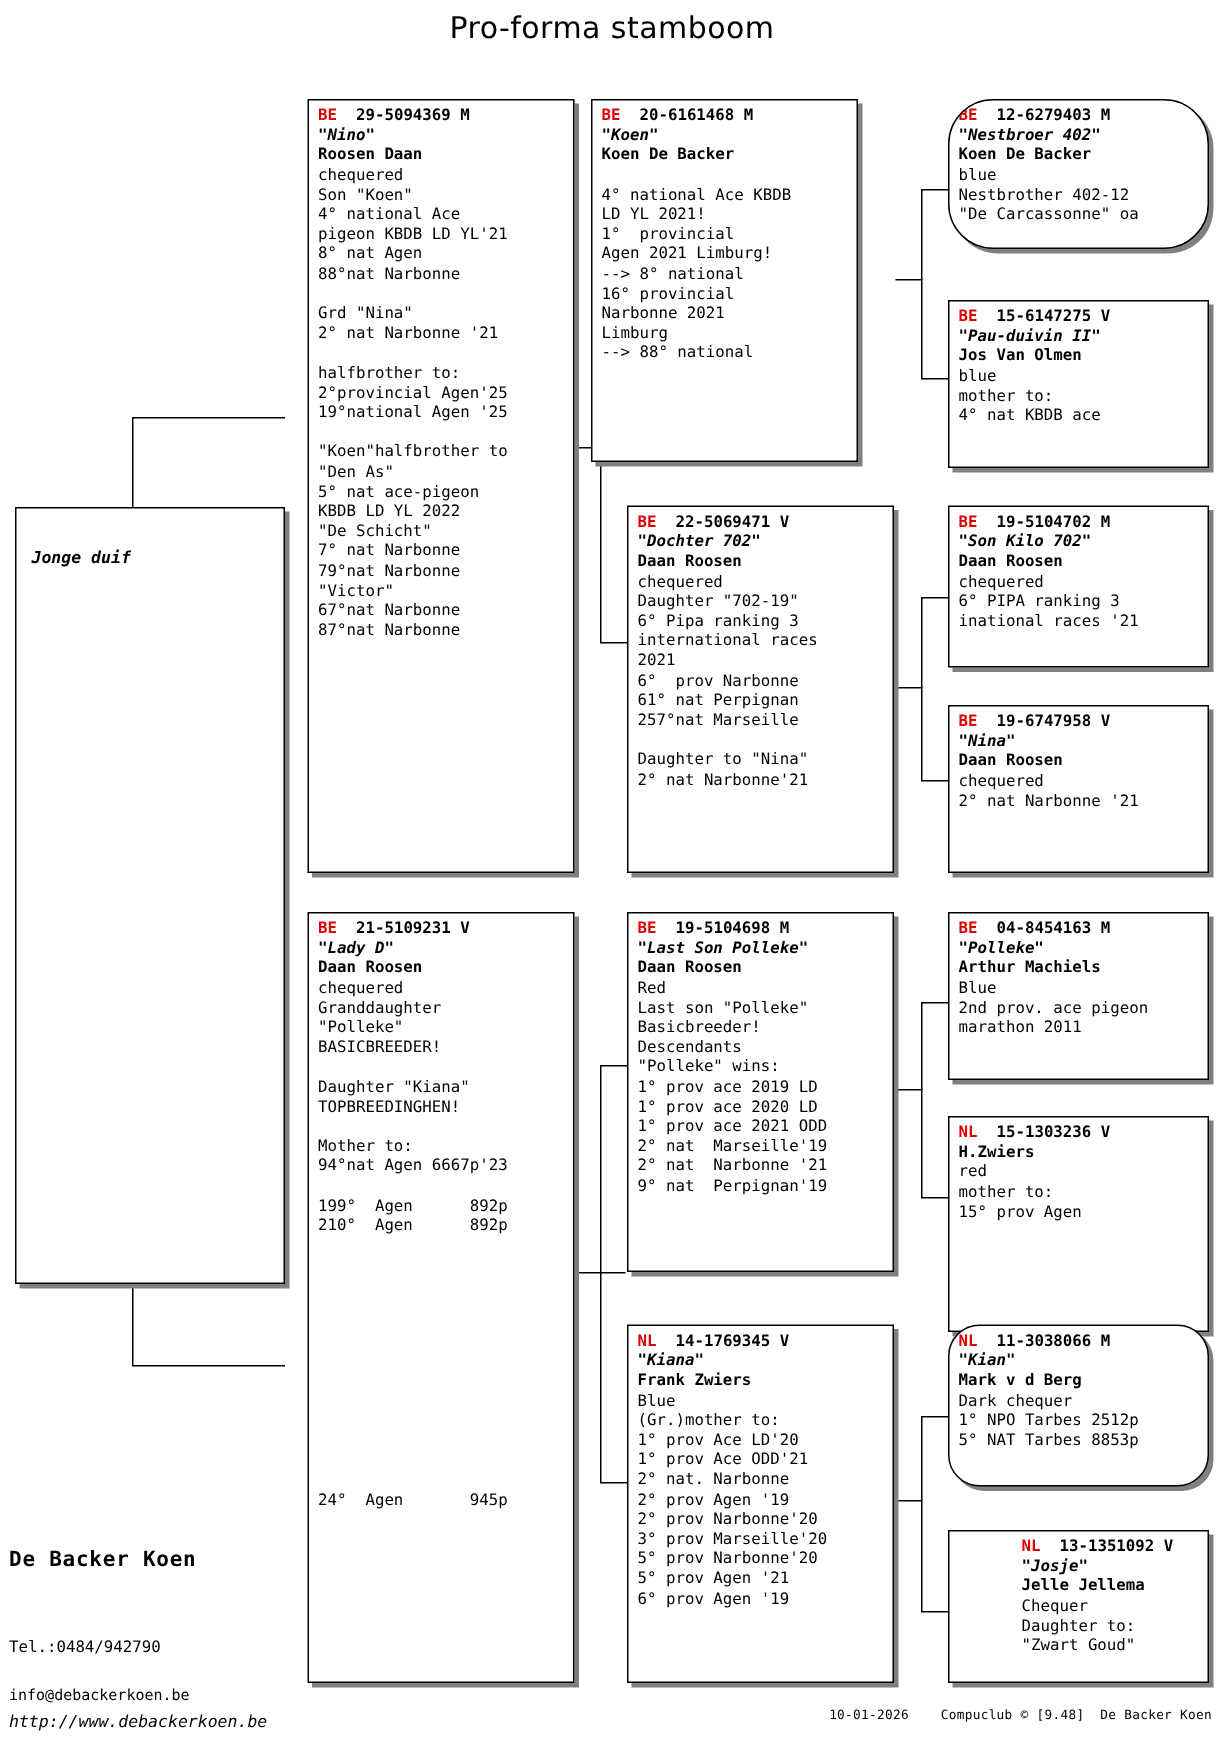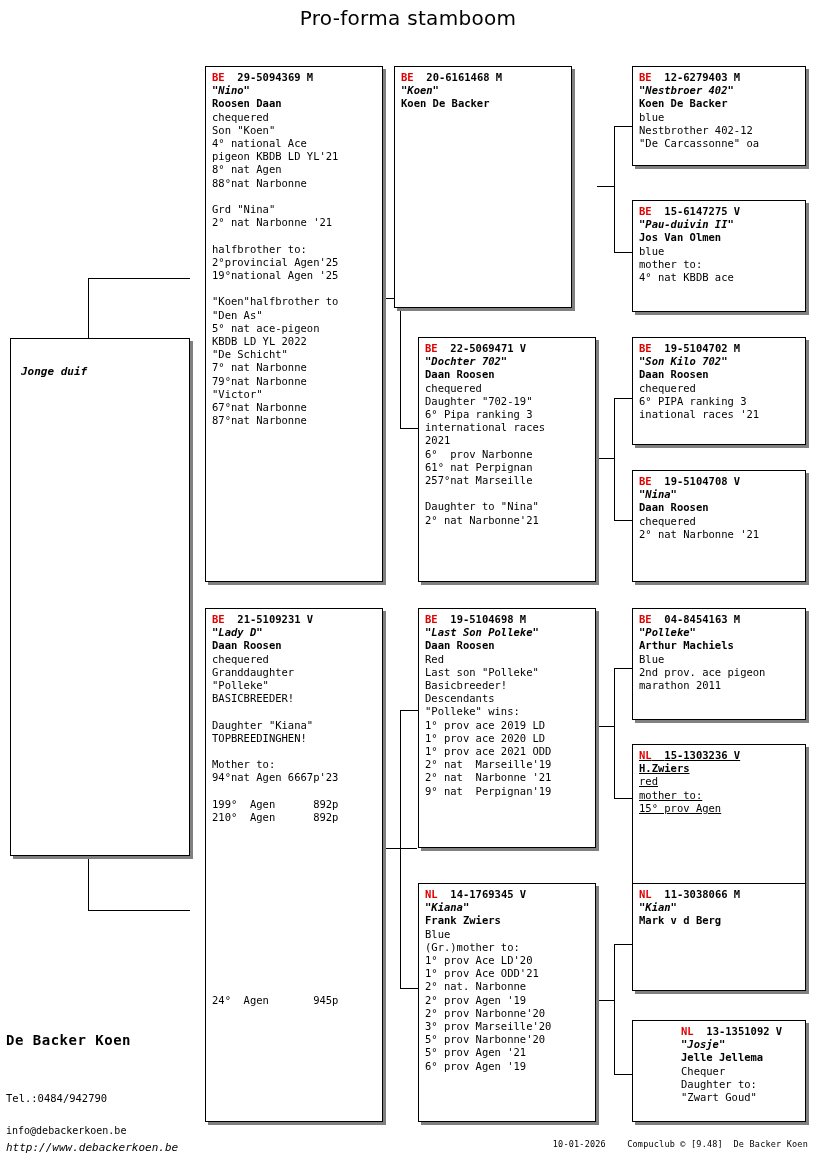--- a/index.html
+++ b/index.html
@@ -208,20 +208,30 @@
 
 199°  Agen      892p
 210°  Agen      892p</div>
   <div class="lines wide" style="position:absolute; left:6px; top:385px;">24°  Agen       945p</div>
 </div>
 
 <div class="box" style="left:394px; top:66px; width:178px; height:242px;">
   <div class="ring"><span class="cc">BE</span>&nbsp;&nbsp;<span class="num">20-6161468 M</span></div>
   <div class="nick">"Koen"</div>
   <div class="owner">Koen De Backer</div>
+  <div class="lines">
+4° national Ace KBDB
+LD YL 2021!
+1°  provincial
+Agen 2021 Limburg!
+--&gt; 8° national
+16° provincial
+Narbonne 2021
+Limburg
+--&gt; 88° national</div>
 </div>
 
 <div class="box" style="left:418px; top:337px; width:178px; height:245px;">
   <div class="ring"><span class="cc">BE</span>&nbsp;&nbsp;<span class="num">22-5069471 V</span></div>
   <div class="nick">"Dochter 702"</div>
   <div class="owner">Daan Roosen</div>
   <div class="lines">chequered
 Daughter "702-19"
 6° Pipa ranking 3
 international races
@@ -261,21 +271,21 @@
 1° prov Ace ODD'21
 2° nat. Narbonne
 2° prov Agen '19
 2° prov Narbonne'20
 3° prov Marseille'20
 5° prov Narbonne'20
 5° prov Agen '21
 6° prov Agen '19</div>
 </div>
 
-<div class="box" style="left:632px; top:66px; width:174px; height:100px;">
+<div class="box" style="left:632px; top:66px; width:174px; height:100px;border-radius:30px;">
   <div class="ring"><span class="cc">BE</span>&nbsp;&nbsp;<span class="num">12-6279403 M</span></div>
   <div class="nick">"Nestbroer 402"</div>
   <div class="owner">Koen De Backer</div>
   <div class="lines">blue
 Nestbrother 402-12
 "De Carcassonne" oa</div>
 </div>
 
 <div class="box" style="left:632px; top:200px; width:174px; height:112px;">
   <div class="ring"><span class="cc">BE</span>&nbsp;&nbsp;<span class="num">15-6147275 V</span></div>
@@ -289,49 +299,52 @@
 <div class="box" style="left:632px; top:337px; width:174px; height:108px;">
   <div class="ring"><span class="cc">BE</span>&nbsp;&nbsp;<span class="num">19-5104702 M</span></div>
   <div class="nick">"Son Kilo 702"</div>
   <div class="owner">Daan Roosen</div>
   <div class="lines">chequered
 6° PIPA ranking 3
 inational races '21</div>
 </div>
 
 <div class="box" style="left:632px; top:470px; width:174px; height:112px;">
-  <div class="ring"><span class="cc">BE</span>&nbsp;&nbsp;<span class="num">19-5104708 V</span></div>
+  <div class="ring"><span class="cc">BE</span>&nbsp;&nbsp;<span class="num">19-6747958 V</span></div>
   <div class="nick">"Nina"</div>
   <div class="owner">Daan Roosen</div>
   <div class="lines">chequered
 2° nat Narbonne '21</div>
 </div>
 
 <div class="box" style="left:632px; top:608px; width:174px; height:112px;">
   <div class="ring"><span class="cc">BE</span>&nbsp;&nbsp;<span class="num">04-8454163 M</span></div>
   <div class="nick">"Polleke"</div>
   <div class="owner">Arthur Machiels</div>
   <div class="lines">Blue
 2nd prov. ace pigeon
 marathon 2011</div>
 </div>
 
-<div class="box" style="left:632px; top:744px; width:174px; height:144px;text-decoration:underline;">
+<div class="box" style="left:632px; top:744px; width:174px; height:144px;">
   <div class="ring"><span class="cc">NL</span>&nbsp;&nbsp;<span class="num">15-1303236 V</span></div>
   <div class="nick"></div>
   <div class="owner">H.Zwiers</div>
   <div class="lines">red
 mother to:
 15° prov Agen</div>
 </div>
 
-<div class="box" style="left:632px; top:883px; width:174px; height:108px;">
+<div class="box" style="left:632px; top:883px; width:174px; height:108px;border-radius:21px;">
   <div class="ring"><span class="cc">NL</span>&nbsp;&nbsp;<span class="num">11-3038066 M</span></div>
   <div class="nick">"Kian"</div>
   <div class="owner">Mark v d Berg</div>
+  <div class="lines">Dark chequer
+1° NPO Tarbes 2512p
+5° NAT Tarbes 8853p</div>
 </div>
 
 <div class="box" style="left:632px; top:1020px; width:174px; height:102px;padding-left:48px;">
   <div class="ring"><span class="cc">NL</span>&nbsp;&nbsp;<span class="num">13-1351092 V</span></div>
   <div class="nick">"Josje"</div>
   <div class="owner">Jelle Jellema</div>
   <div class="lines">Chequer
 Daughter to:
 "Zwart Goud"</div>
 </div>

